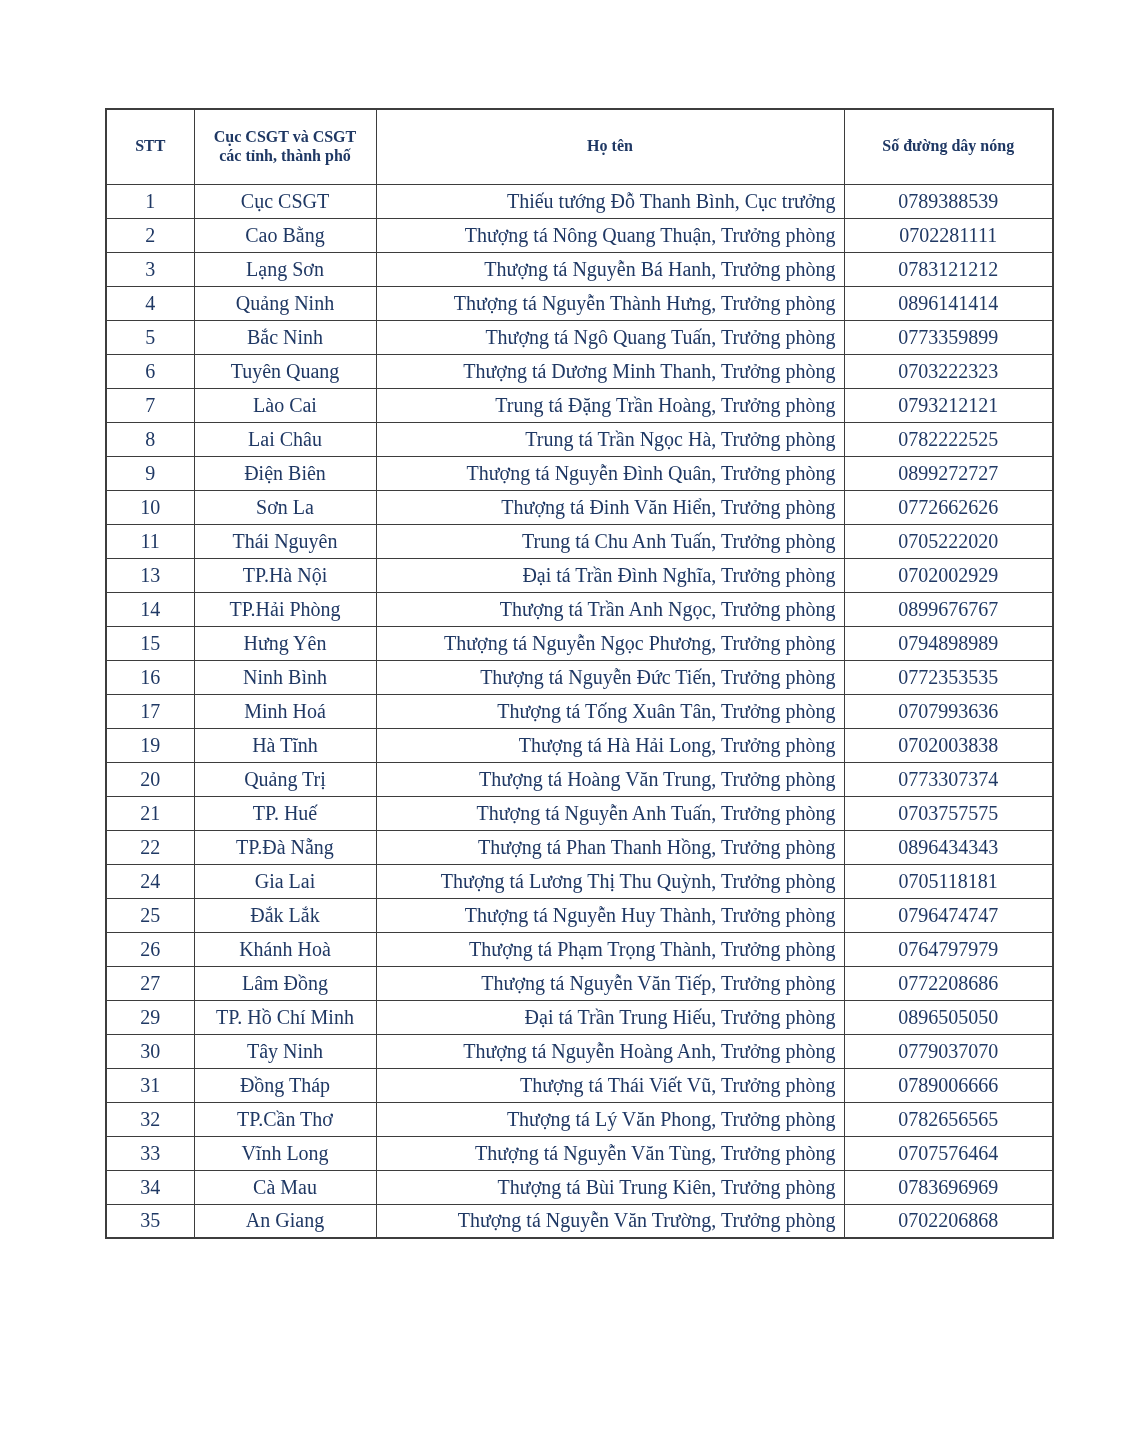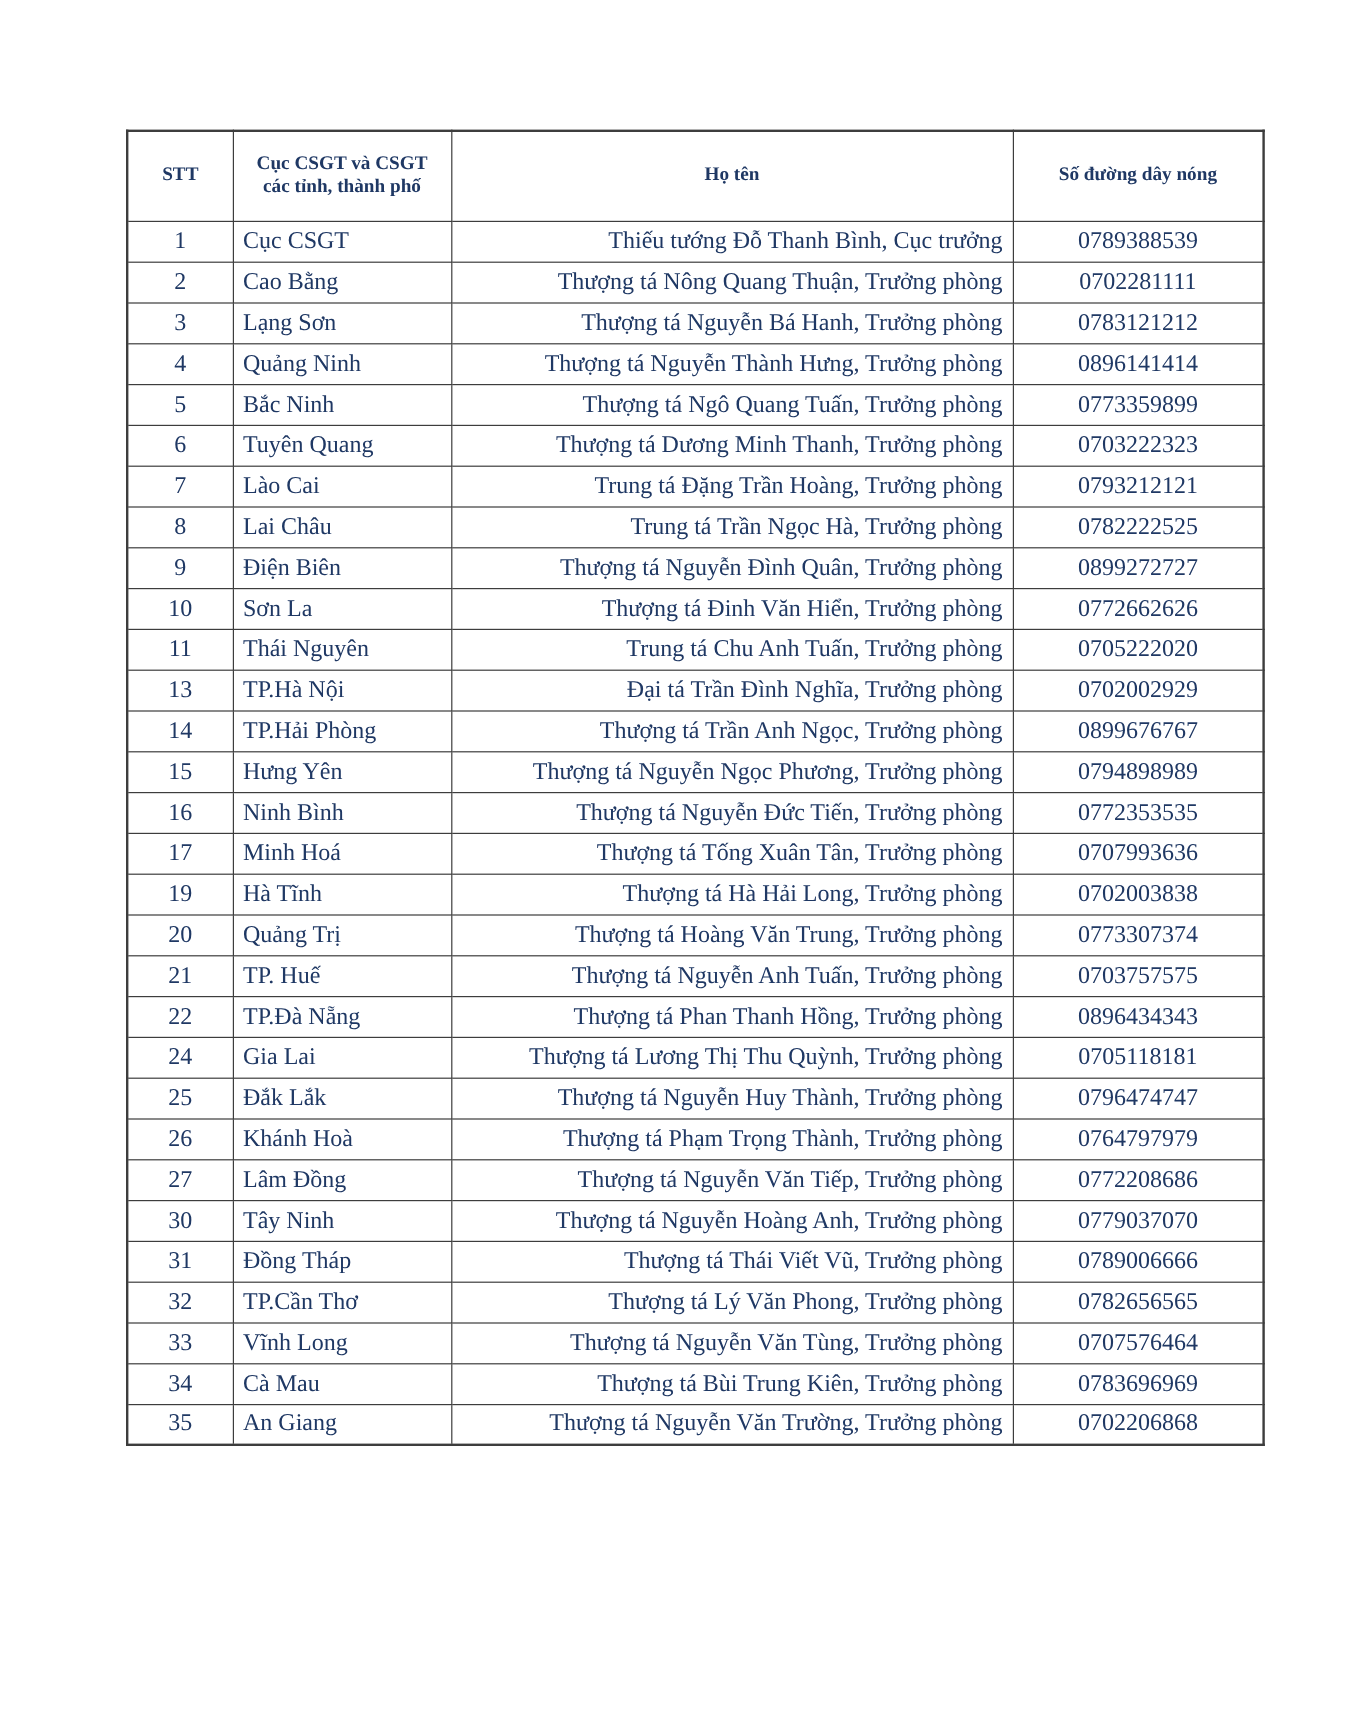--- a/index.html
+++ b/index.html
@@ -49,21 +49,21 @@
     height: 75px;
   }
   table.hotline td {
     font-size: 20px;
     height: 34px;
     padding: 2px 8px;
     vertical-align: middle;
     white-space: nowrap;
   }
   td.cell-stt   { text-align: center; }
-  td.cell-unit  { text-align: left; }
+  td.cell-unit  { text-align: center; }
   td.cell-name  { text-align: right; padding-left: 12px; }
   td.cell-phone { text-align: center; }
 </style>
 </head>
 <body>
 
 <div class="page">
   <table class="hotline">
     <colgroup>
       <col class="c-stt">
@@ -218,20 +218,26 @@
       <td class="cell-name">Thượng tá Phạm Trọng Thành, Trưởng phòng</td>
       <td class="cell-phone">0764797979</td>
     </tr>
         <tr>
       <td class="cell-stt">27</td>
       <td class="cell-unit">Lâm Đồng</td>
       <td class="cell-name">Thượng tá Nguyễn Văn Tiếp, Trưởng phòng</td>
       <td class="cell-phone">0772208686</td>
     </tr>
         <tr>
+      <td class="cell-stt">29</td>
+      <td class="cell-unit">TP. Hồ Chí Minh</td>
+      <td class="cell-name">Đại tá Trần Trung Hiếu, Trưởng phòng</td>
+      <td class="cell-phone">0896505050</td>
+    </tr>
+        <tr>
       <td class="cell-stt">30</td>
       <td class="cell-unit">Tây Ninh</td>
       <td class="cell-name">Thượng tá Nguyễn Hoàng Anh, Trưởng phòng</td>
       <td class="cell-phone">0779037070</td>
     </tr>
         <tr>
       <td class="cell-stt">31</td>
       <td class="cell-unit">Đồng Tháp</td>
       <td class="cell-name">Thượng tá Thái Viết Vũ, Trưởng phòng</td>
       <td class="cell-phone">0789006666</td>

